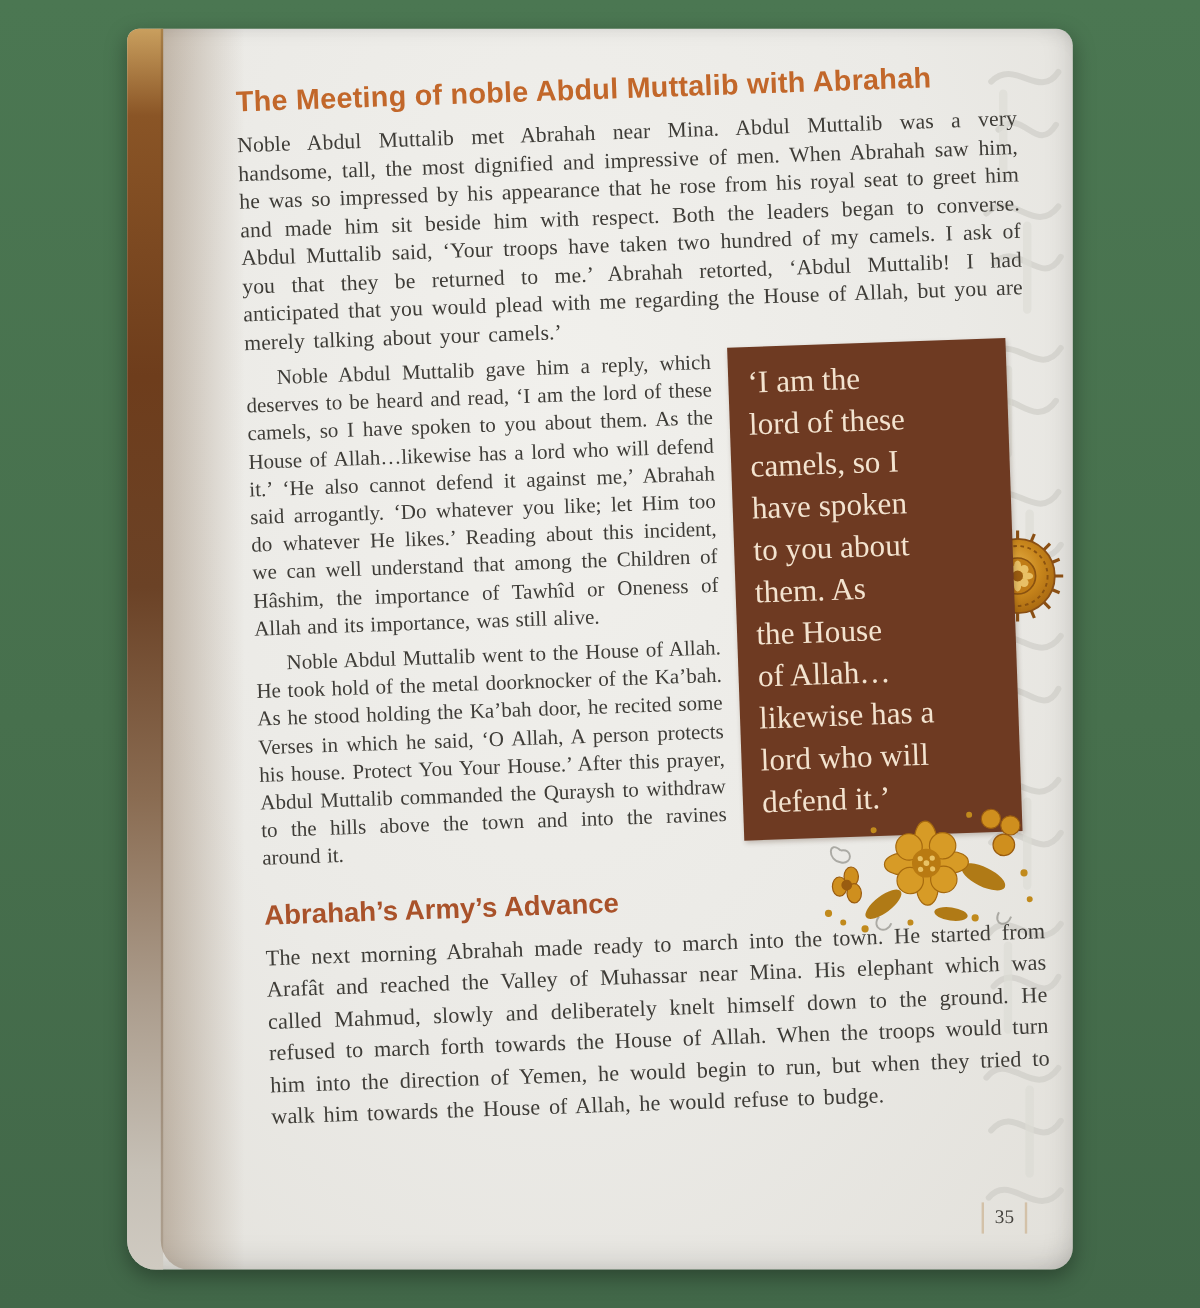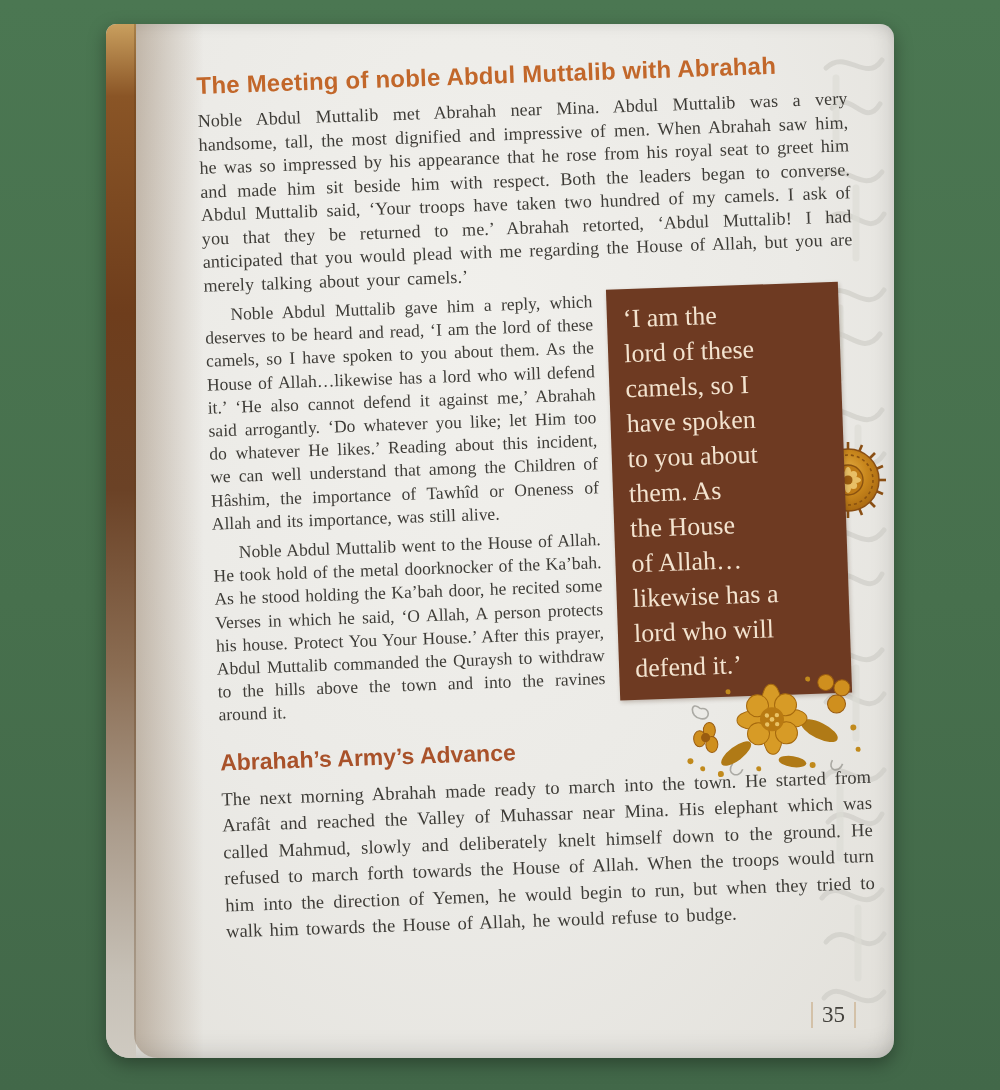--- a/index.html
+++ b/index.html
@@ -50,21 +50,21 @@
   .pullquote{
     background:#6e3a22;color:#f3e3cf;
     padding:12px 8px 14px 16px;min-height:378px;
     font-size:26px;line-height:35px;
     box-shadow:1px 2px 4px rgba(60,30,10,.25);
   }
   .floral{position:absolute;right:-14px;bottom:-72px;}
   .pagenum{
     position:absolute;right:38px;top:978px;
     display:flex;align-items:center;gap:9px;
-    font-family:"Liberation Serif",serif;font-size:23px;color:#44423d;
+    font-family:"Liberation Serif",serif;font-size:16px;color:#44423d;
   }
   .pn-bar{display:inline-block;width:2px;height:26px;background:#d3c1a8;}
 </style>
 </head>
 <body>
 
 <div class="scene">
   <div class="book-page">
 
     <div class="spine"></div>

